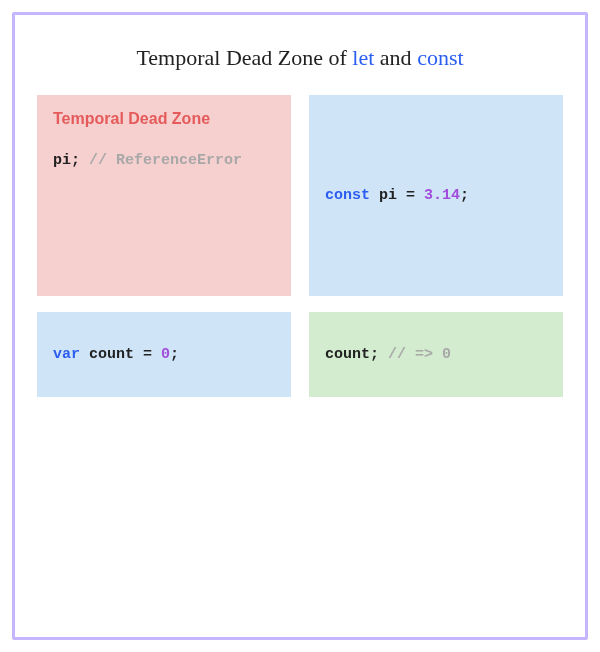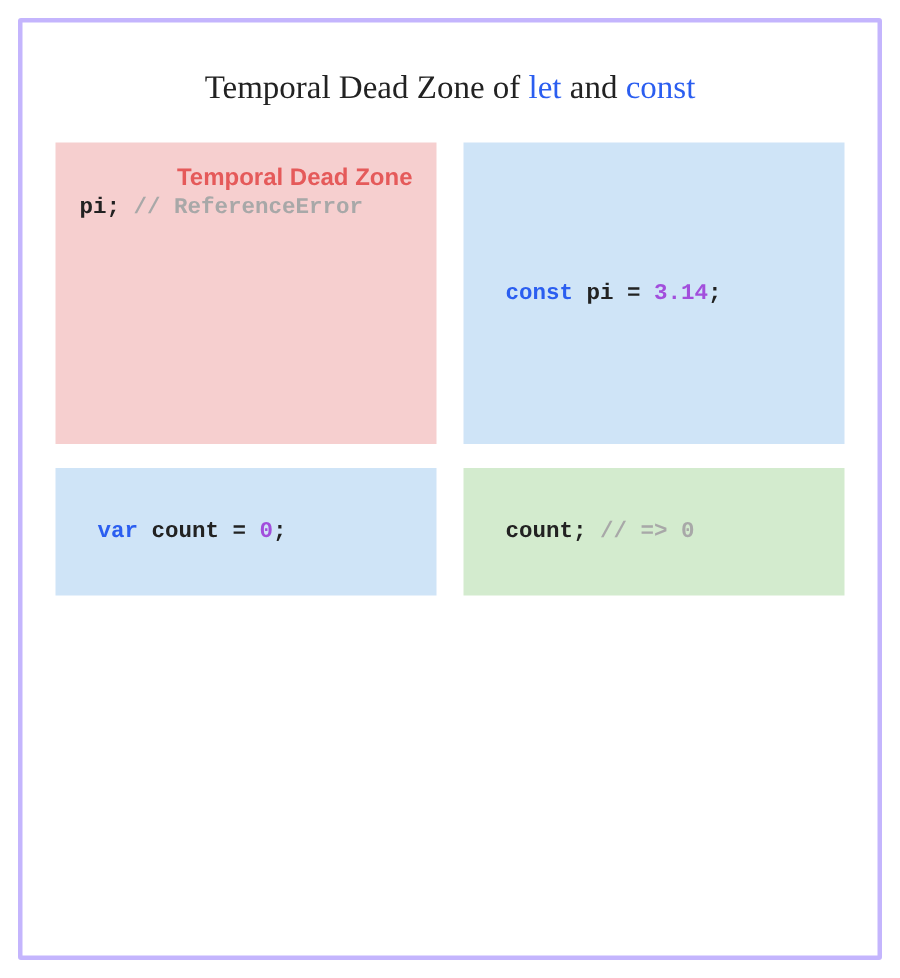--- a/index.html
+++ b/index.html
@@ -46,36 +46,35 @@
     font-weight: bold;
     color: #222;
     display: flex;
     flex-direction: column;
   }
   .red { background: #f6cfcf; }
   .yellow { background: #faf0c8; }
   .blue { background: #cfe4f7; }
   .green { background: #d3ebce; }
   .zone-label {
-    text-align: right;
     font-family: 'Trebuchet MS', Arial, sans-serif;
     font-weight: bold;
     font-size: 16px;
-    margin-bottom: 2px;
+    margin-bottom: 24px;
     line-height: 1.2;
   }
   .zone-label.red-label { color: #e55a5a; }
   .zone-label.yellow-label { color: #e0aa3e; }
   .code-line { white-space: nowrap; }
   .comment { color: #a8a8a8; }
   .keyword { color: #2b5ef0; }
   .number { color: #a24edc; }
   .blue .code-line,
   .green .code-line {
-    margin: auto 12px;
+    margin: auto 0;
   }
   .mid { flex: 1; display: flex; flex-direction: column; justify-content: center; }
 </style>
 </head>
 <body>
 
 <div class="frame">
 
   <div class="headings">
     <div class="heading">

